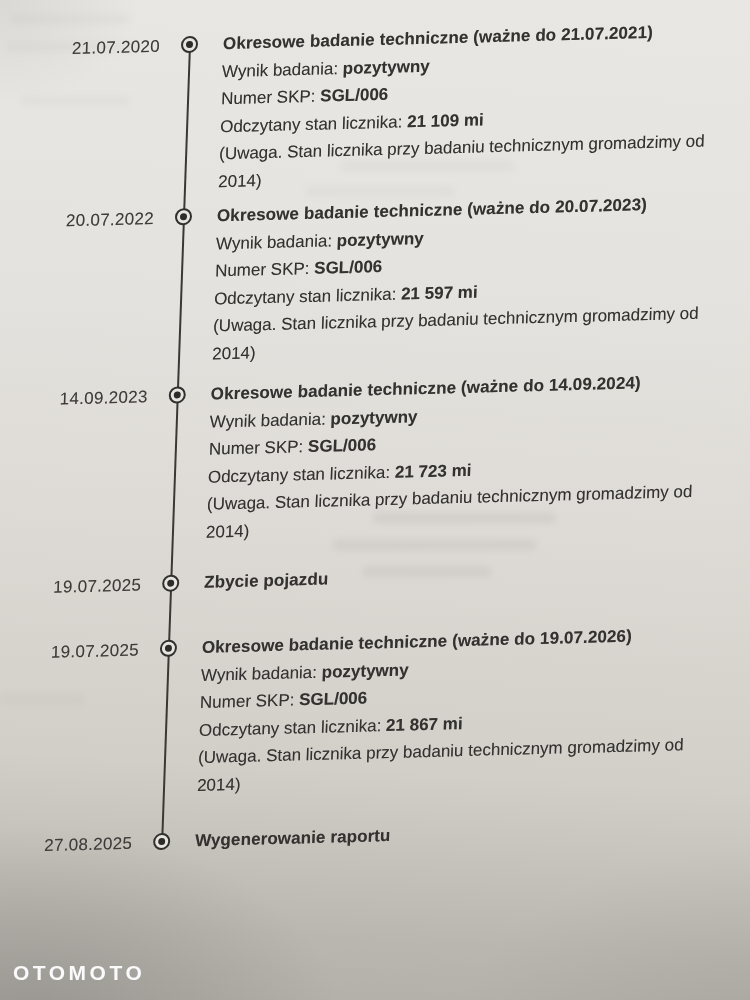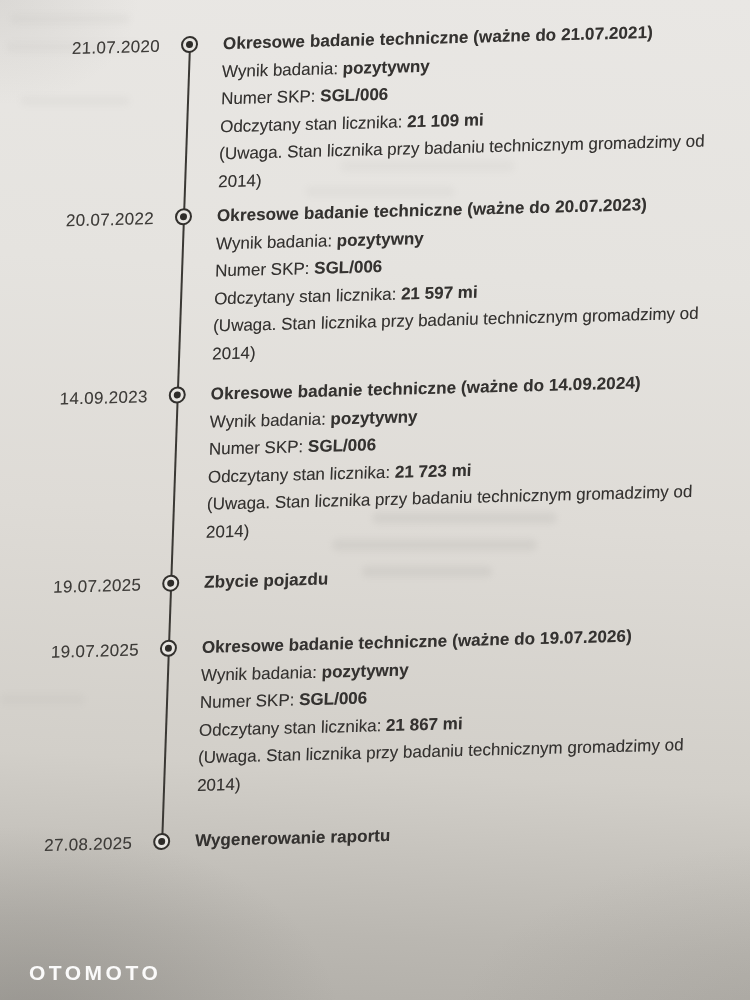--- a/index.html
+++ b/index.html
@@ -58,21 +58,20 @@
   }
   .entry-title { font-weight: 700; font-size: 17px; letter-spacing: 0.1px; }
   .field-label { font-weight: 400; }
   .field-value { font-weight: 700; }
   .entry-note { font-weight: 400; }
 
   .watermark {
     position: absolute; left: 13px; top: 961px;
     font-size: 21px; font-weight: 700; letter-spacing: 3.5px;
     color: rgba(255,255,255,0.95);
-    margin-left: 16px;
   }
 </style>
 </head>
 <body>
 
 <div class="photo">
 
   <div class="smudge faint" style="left:10px;  top:14px;  width:120px; height:10px;"></div>
   <div class="smudge faint" style="left:6px;   top:42px;  width:135px; height:10px;"></div>
   <div class="smudge faint" style="left:20px;  top:96px;  width:110px; height:10px;"></div>

